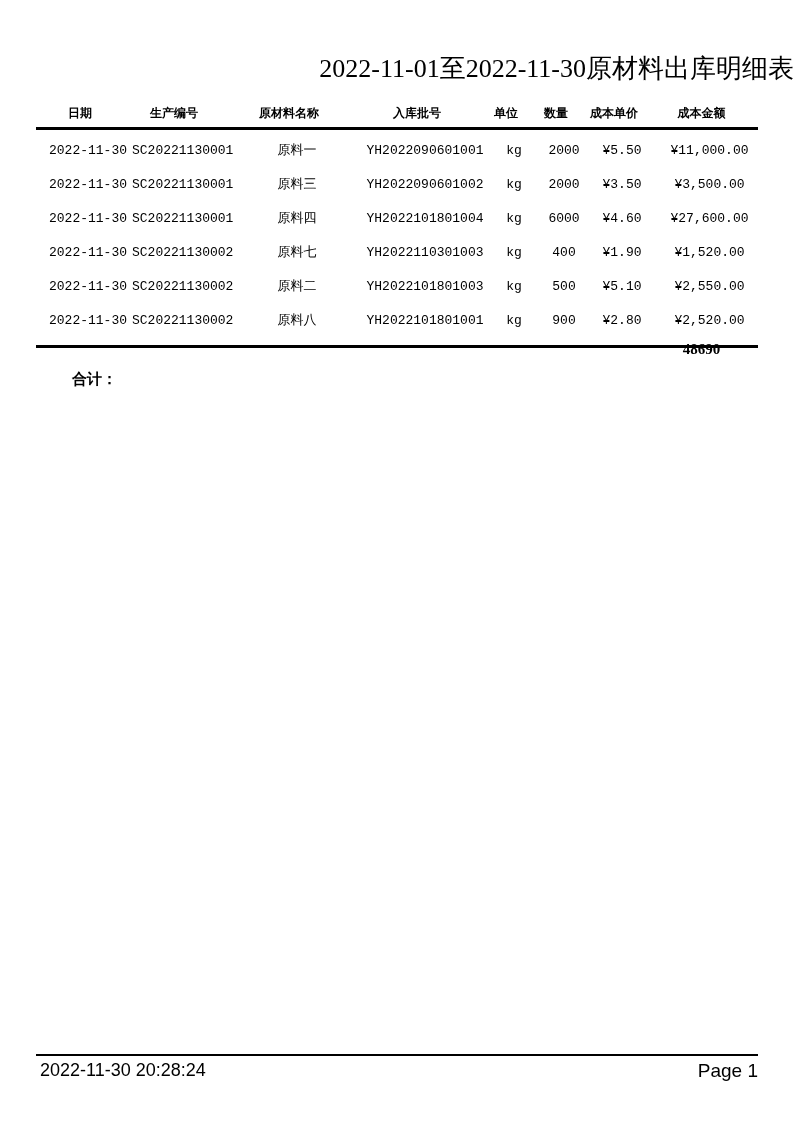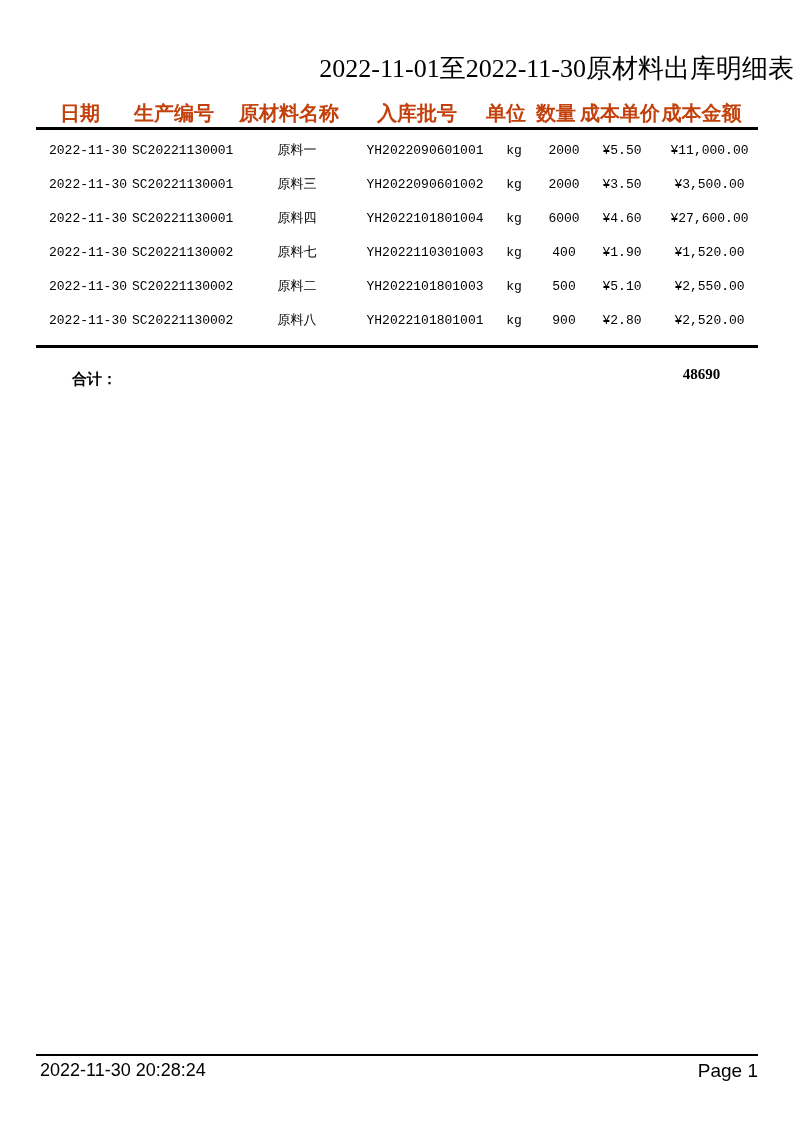--- a/index.html
+++ b/index.html
@@ -24,22 +24,22 @@
     white-space: nowrap;
   }
   .thead {
     position: absolute;
     top: 102px;
     left: 36px;
     width: 719px;
     display: flex;
     font-family: "Liberation Sans", sans-serif;
     font-weight: bold;
-    font-size: 20px;
-    color: #c2410c;
+    font-size: 12px;
+    color: #000000;
     line-height: 22px;
   }
   .rule {
     position: absolute;
     left: 36px;
     width: 722px;
     background: #000000;
   }
   .header-rule { top: 127px; height: 3px; }
   .total-rule  { top: 345px; height: 3px; }
@@ -73,21 +73,21 @@
     top: 370px;
     left: 72px;
     font-family: "Liberation Sans", sans-serif;
     font-weight: bold;
     font-size: 15px;
     color: #000000;
     white-space: nowrap;
   }
   .total-value {
     position: absolute;
-    top: 366px;
+    top: 341px;
     left: 648px;
     width: 107px;
     text-align: center;
     font-family: "Liberation Serif", serif;
     font-weight: bold;
     font-size: 15px;
     color: #000000;
   }
   .footer-left {
     position: absolute;

